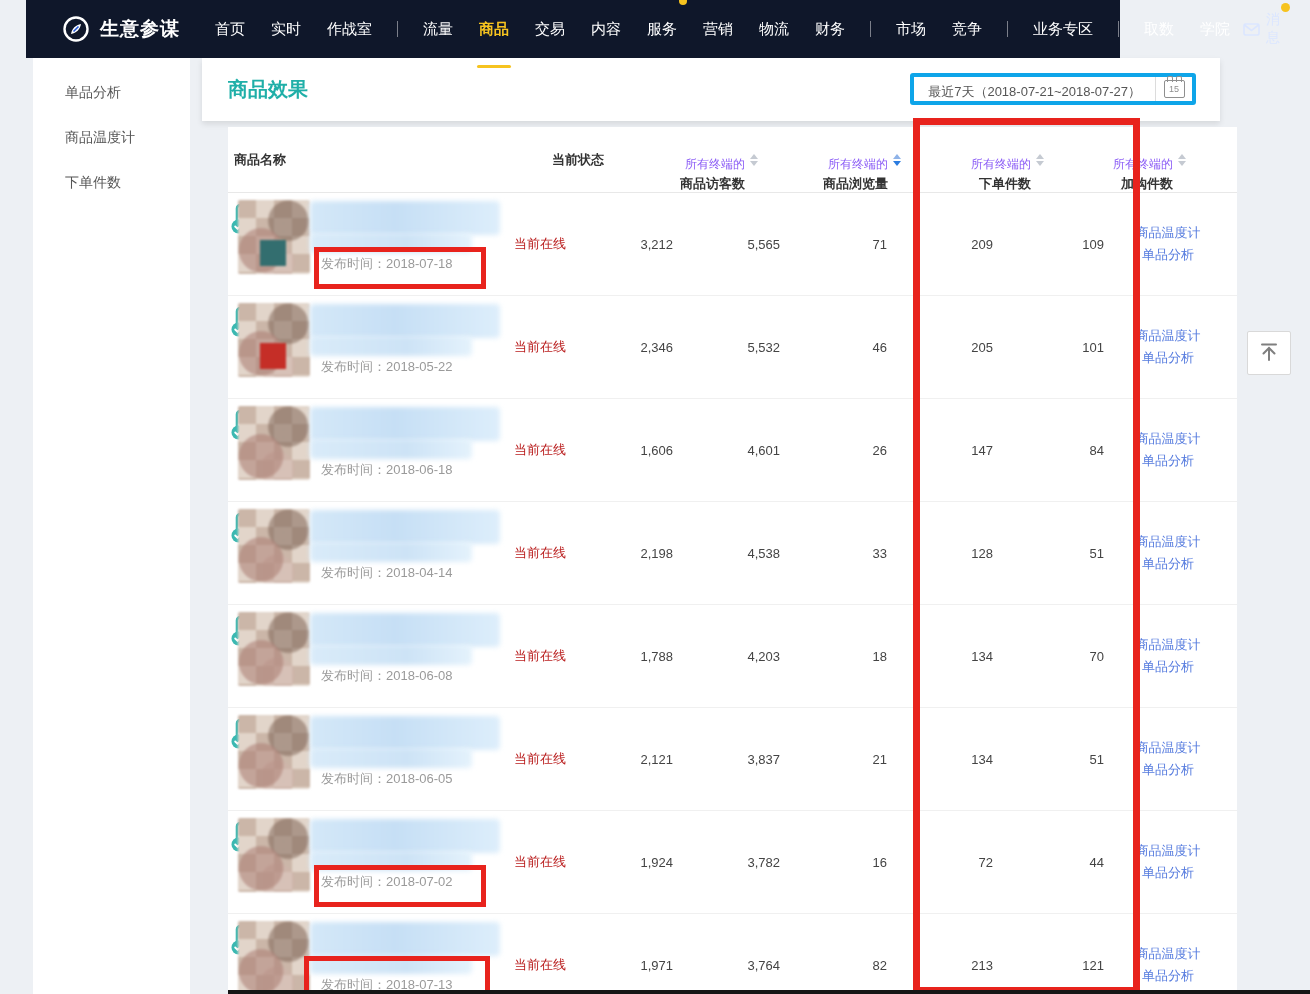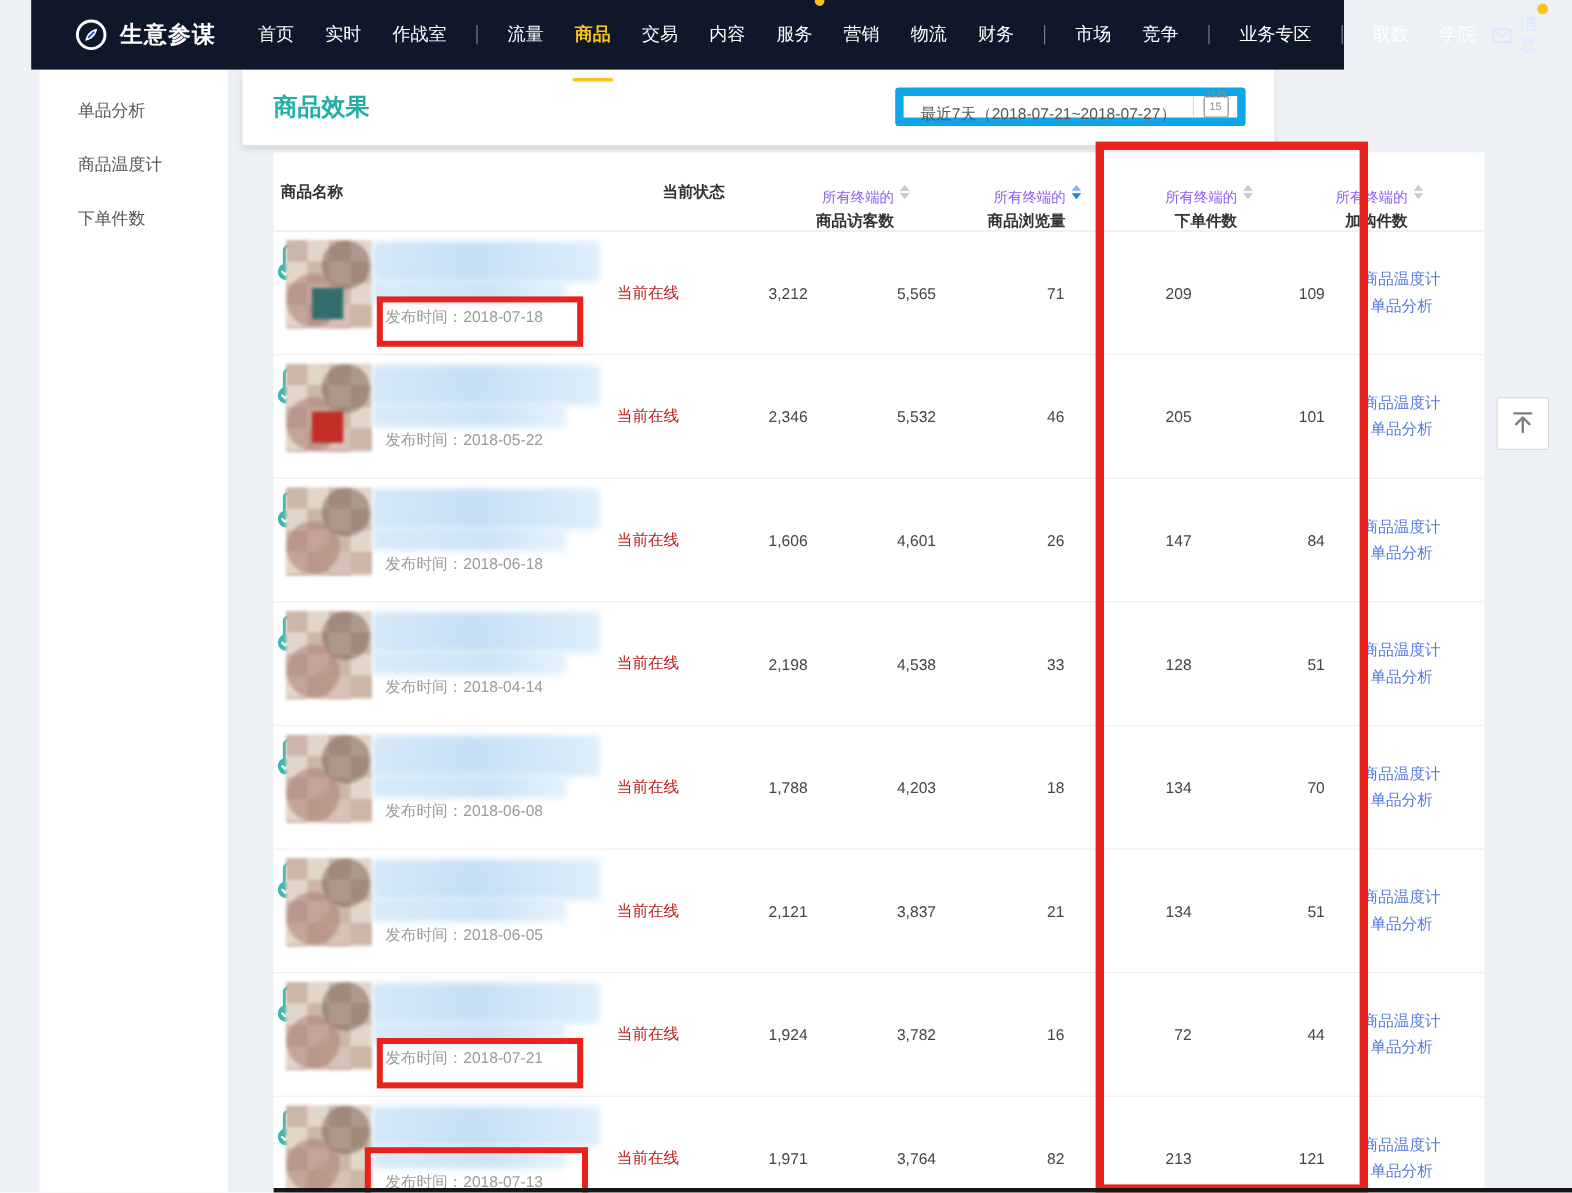--- a/index.html
+++ b/index.html
@@ -19,23 +19,23 @@
   .nav-divider{width:1px;height:16px;background:rgba(255,255,255,.45);margin:0 12px;}
   .nav-message{position:relative;margin-left:auto;margin-right:78px;display:flex;align-items:center;font-size:14px;color:#dbe6ff;cursor:pointer;}
   .mail-icon{display:flex;margin-right:6px;}
   .msg-badge{position:absolute;top:-8px;right:-10px;width:9px;height:9px;border-radius:50%;background:#f6c31f;}
 
   
   .sidebar{position:absolute;left:33px;top:58px;width:157px;height:936px;background:#fff;padding-top:12px;box-sizing:border-box;}
   .side-item{height:45px;line-height:45px;padding-left:32px;font-size:14px;color:#555;cursor:pointer;white-space:nowrap;}
 
   
-  .head-panel{position:absolute;left:202px;top:58px;width:860px;height:63px;background:#fff;box-shadow:0 3px 6px rgba(0,0,0,.10);}
+  .head-panel{position:absolute;left:202px;top:58px;width:1018px;height:63px;background:#fff;box-shadow:0 3px 6px rgba(0,0,0,.10);}
   .page-title{position:absolute;left:26px;top:18px;margin:0;color:#1fafa8;font-size:20px;font-weight:bold;}
-  .date-picker{position:absolute;right:24px;top:15px;height:32px;display:flex;border:7px solid #0ea5e9;border-radius:3px;background:#fff;cursor:pointer;box-sizing:border-box;}
+  .date-picker{position:absolute;right:24px;top:15px;height:32px;display:flex;border:4px solid #0ea5e9;border-radius:3px;background:#fff;cursor:pointer;box-sizing:border-box;}
   .date-text{padding:0 14px;line-height:30px;font-size:13px;color:#555;white-space:nowrap;}
   .date-cal{width:36px;border-left:1px solid #dcdcdc;display:flex;align-items:center;justify-content:center;}
   .cal-icon{position:relative;width:19px;height:16px;border:1.5px solid #8f8f8f;border-radius:2px;display:flex;align-items:center;justify-content:center;}
   .cal-icon::before,.cal-icon::after{content:"";position:absolute;top:-5px;width:4px;height:5px;border:1.5px solid #8f8f8f;border-bottom:none;border-radius:2px 2px 0 0;}
   .cal-icon::before{left:2px;} .cal-icon::after{right:2px;}
   .cal-num{font-size:9px;color:#8f8f8f;line-height:1;}
 
   
   .table-panel{position:absolute;left:228px;top:127px;width:1009px;height:867px;background:#fff;overflow:hidden;}
   .t-header{display:grid;grid-template-columns:282px 80px 108px 107px 107px 106px 111px 1fr;height:65px;align-items:center;border-bottom:1px solid #e8e8e8;gap:36px;}
@@ -353,21 +353,21 @@
         <div class="t-row date-annotated">
           <div class="cell-name">
             <span class="dev-icon"><svg width="26" height="32" viewBox="0 0 26 32">
                 <rect x="7" y="2" width="16" height="22" rx="3.5" fill="none" stroke="#3bb8b1" stroke-width="2.6"></rect>
                 <circle cx="8.5" cy="23.5" r="7" fill="#3bb8b1"></circle>
                 <path d="M5.2 23.5 l2.4 2.4 l4.2 -4.4" fill="none" stroke="#ffffff" stroke-width="1.9" stroke-linecap="round" stroke-linejoin="round"></path>
               </svg></span>
             <span class="prod-img"></span>
             <span class="prod-title"></span>
             <span class="prod-title2"></span>
-            <span class="publish"><span>发布时间：</span><span>2018-07-21</span></span>
+            <span class="publish"><span>发布时间：</span><span>2018-07-02</span></span>
             <span class="red-box"></span>
           </div>
           <div class="cell-status">当前在线</div>
           <div class="cell-num">1,924</div>
           <div class="cell-num">3,782</div>
           <div class="cell-num">16</div>
           <div class="cell-num">72</div>
           <div class="cell-num">44</div>
           <div class="cell-actions">
             <a class="op-link">商品温度计</a>

